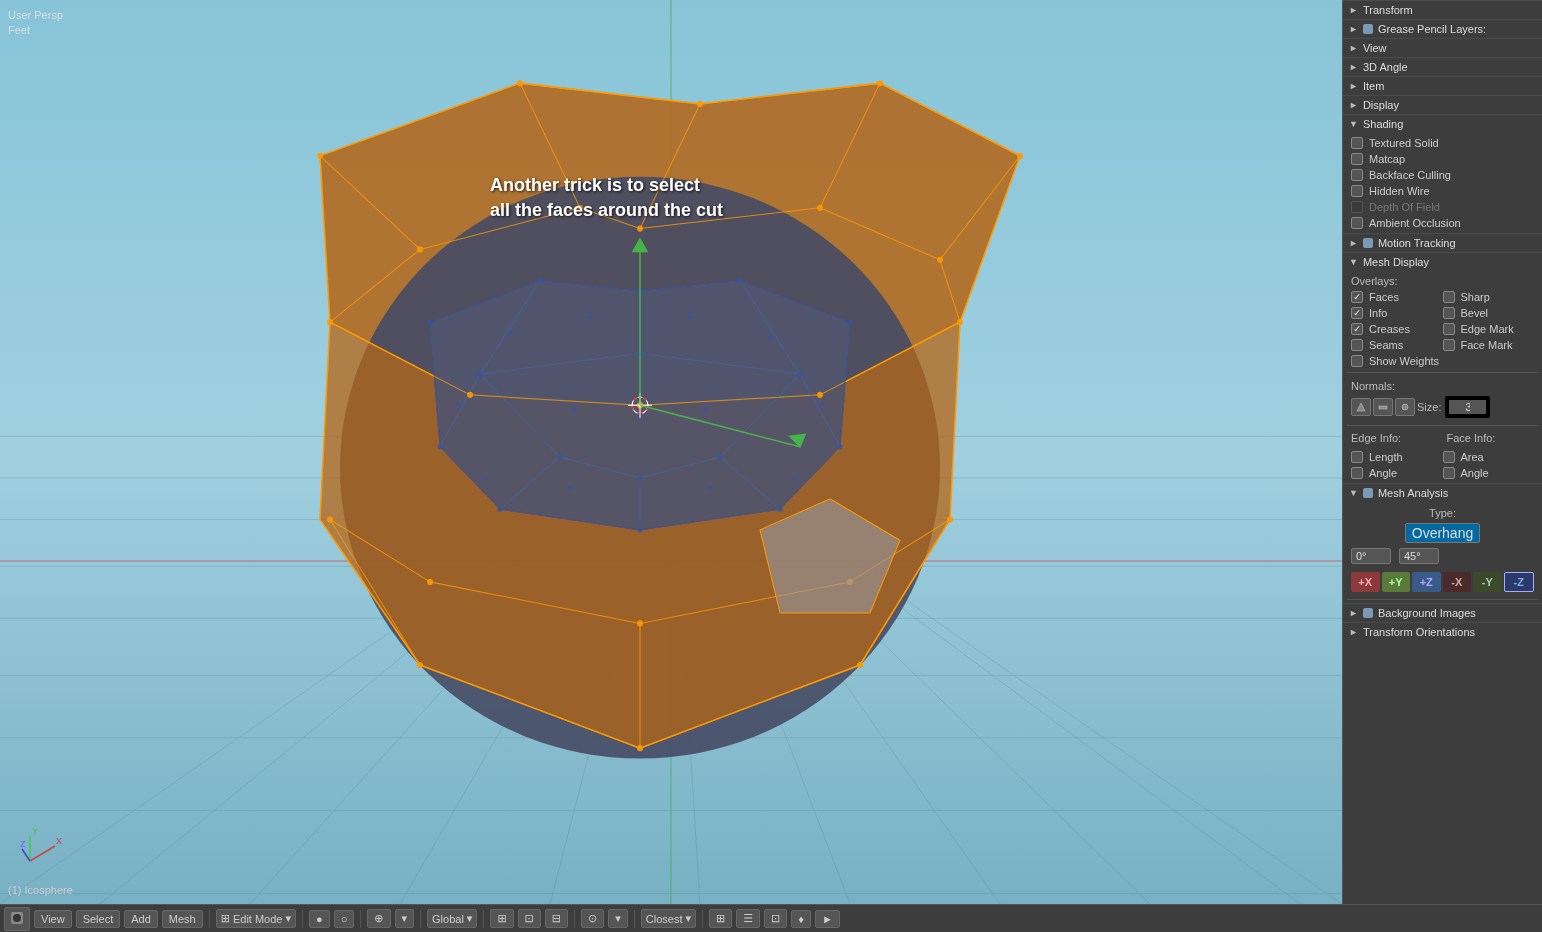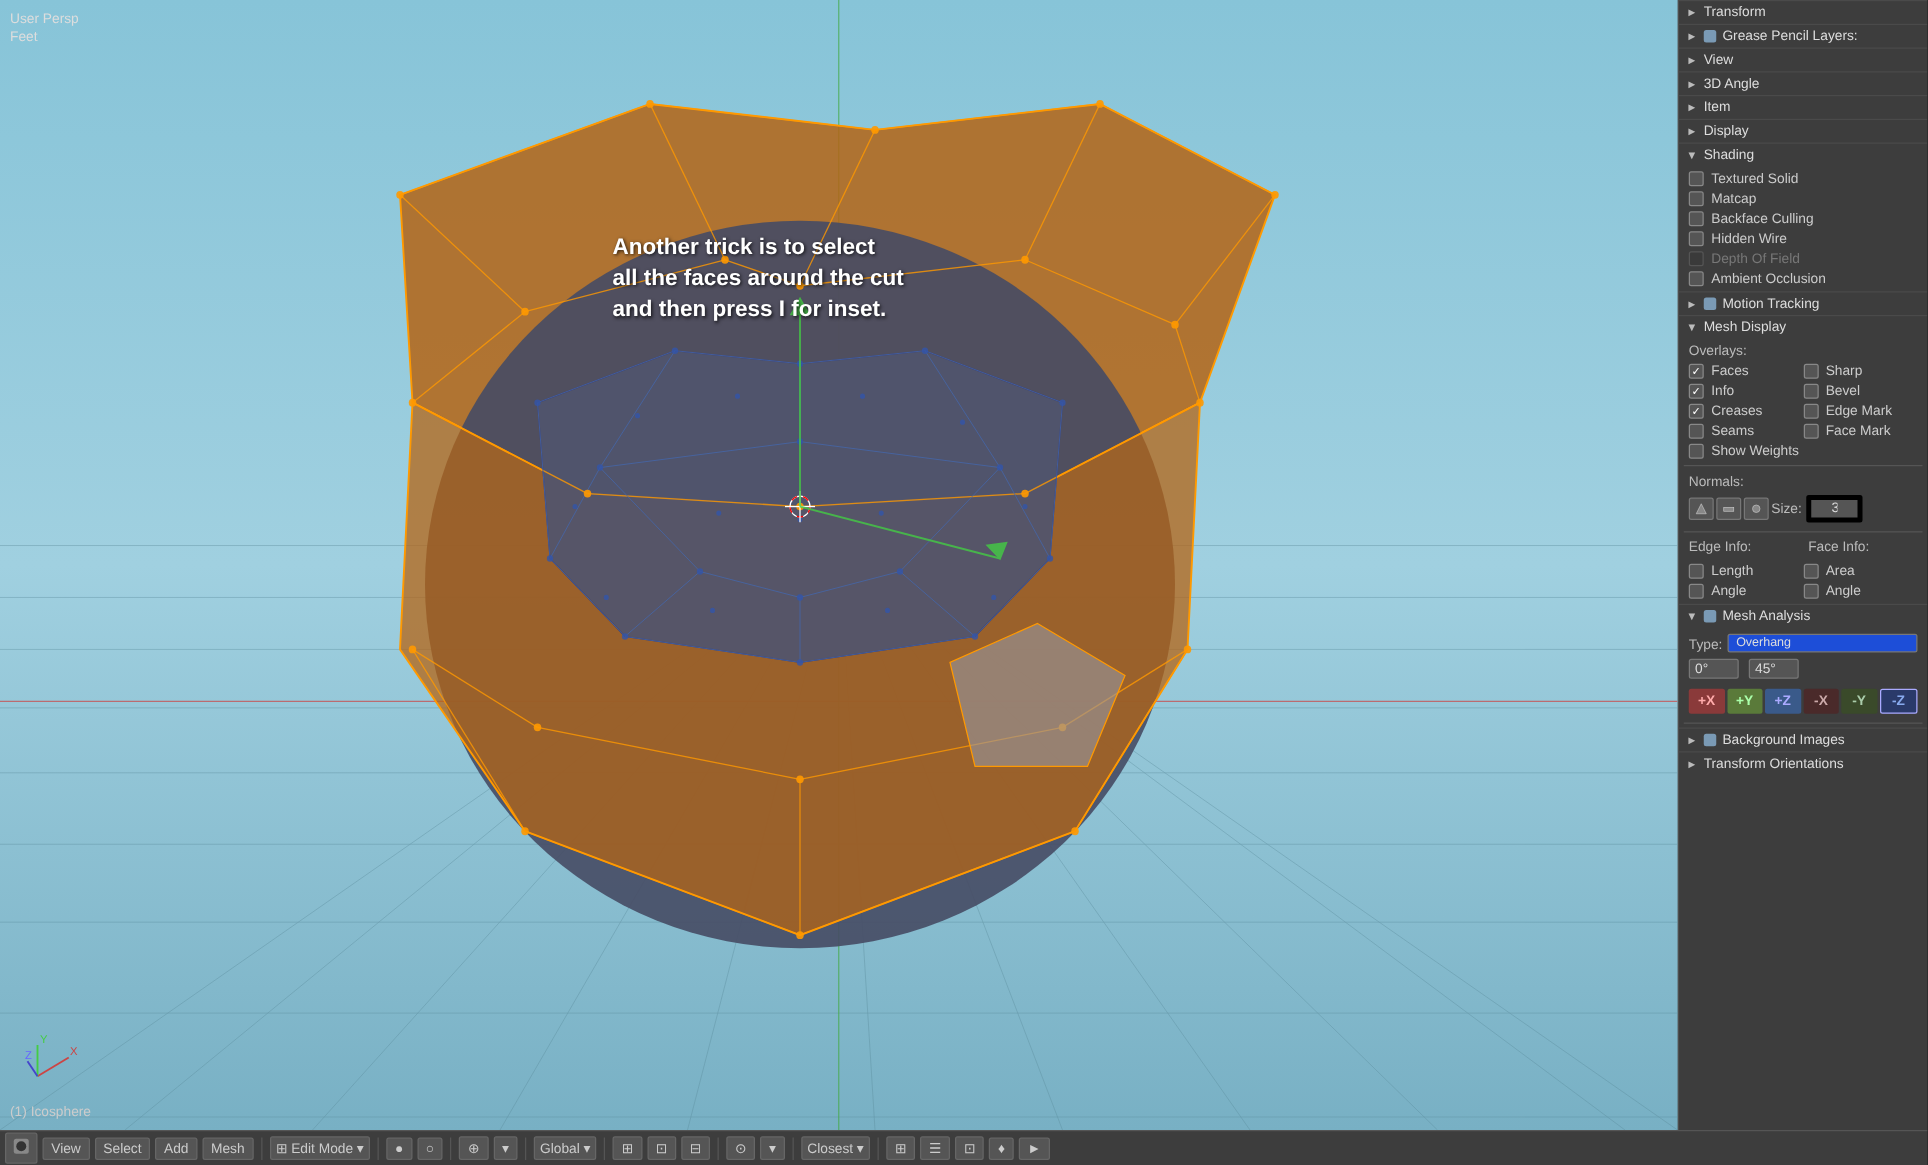--- a/index.html
+++ b/index.html
@@ -43,21 +43,21 @@
       top: 8px;
       left: 8px;
       color: #ddd;
       font-size: 11px;
       line-height: 1.4;
     }
 
     
     #viewport-annotation {
       position: absolute;
-      top: 185px;
+      top: 173px;
       left: 490px;
       color: white;
       font-size: 18px;
       font-weight: bold;
       text-shadow: 1px 1px 3px rgba(0,0,0,0.8);
       line-height: 1.4;
     }
 
     
     #object-label {
@@ -217,34 +217,35 @@
       margin-bottom: 2px;
     }
 
     
     #mesh-analysis-section {
       padding: 2px 8px;
     }
 
     .type-row {
       display: flex;
-      align-items: flex-end;
+      align-items: center;
       gap: 4px;
       padding: 3px 0;
+      flex-direction: column;
     }
 
     .type-label { color: #bbb; font-size: 11px; }
 
     .type-dropdown {
-      background: #1d4ed8;
+      background: #0369a1;
       border: 1px solid #777;
       border-radius: 2px;
       color: #ddd;
       padding: 1px 6px;
-      font-size: 10px;
+      font-size: 14px;
       flex: 1;
       cursor: pointer;
     }
 
     .range-row {
       display: flex;
       align-items: center;
       gap: 8px;
       padding: 2px 0;
     }
@@ -557,21 +558,20 @@
     </svg>
 
     <div id="viewport-label">
       <div>User Persp</div>
       <div>Feet</div>
     </div>
 
     <div id="viewport-annotation">
       <div>Another trick is to select</div>
       <div>all the faces around the cut</div>
-      <div>and then press I for inset.</div>
     </div>
 
     <div id="axis-indicator">
       <svg width="50" height="50">
         <line x1="10" y1="40" x2="35" y2="25" stroke="#cc4444" stroke-width="1.5"></line>
         <text x="36" y="23" fill="#cc4444" font-size="9">X</text>
         <line x1="10" y1="40" x2="10" y2="15" stroke="#44cc44" stroke-width="1.5"></line>
         <text x="12" y="13" fill="#44cc44" font-size="9">Y</text>
         <line x1="10" y1="40" x2="2" y2="28" stroke="#4444cc" stroke-width="1.5"></line>
         <text x="0" y="26" fill="#6666ff" font-size="9">Z</text>

